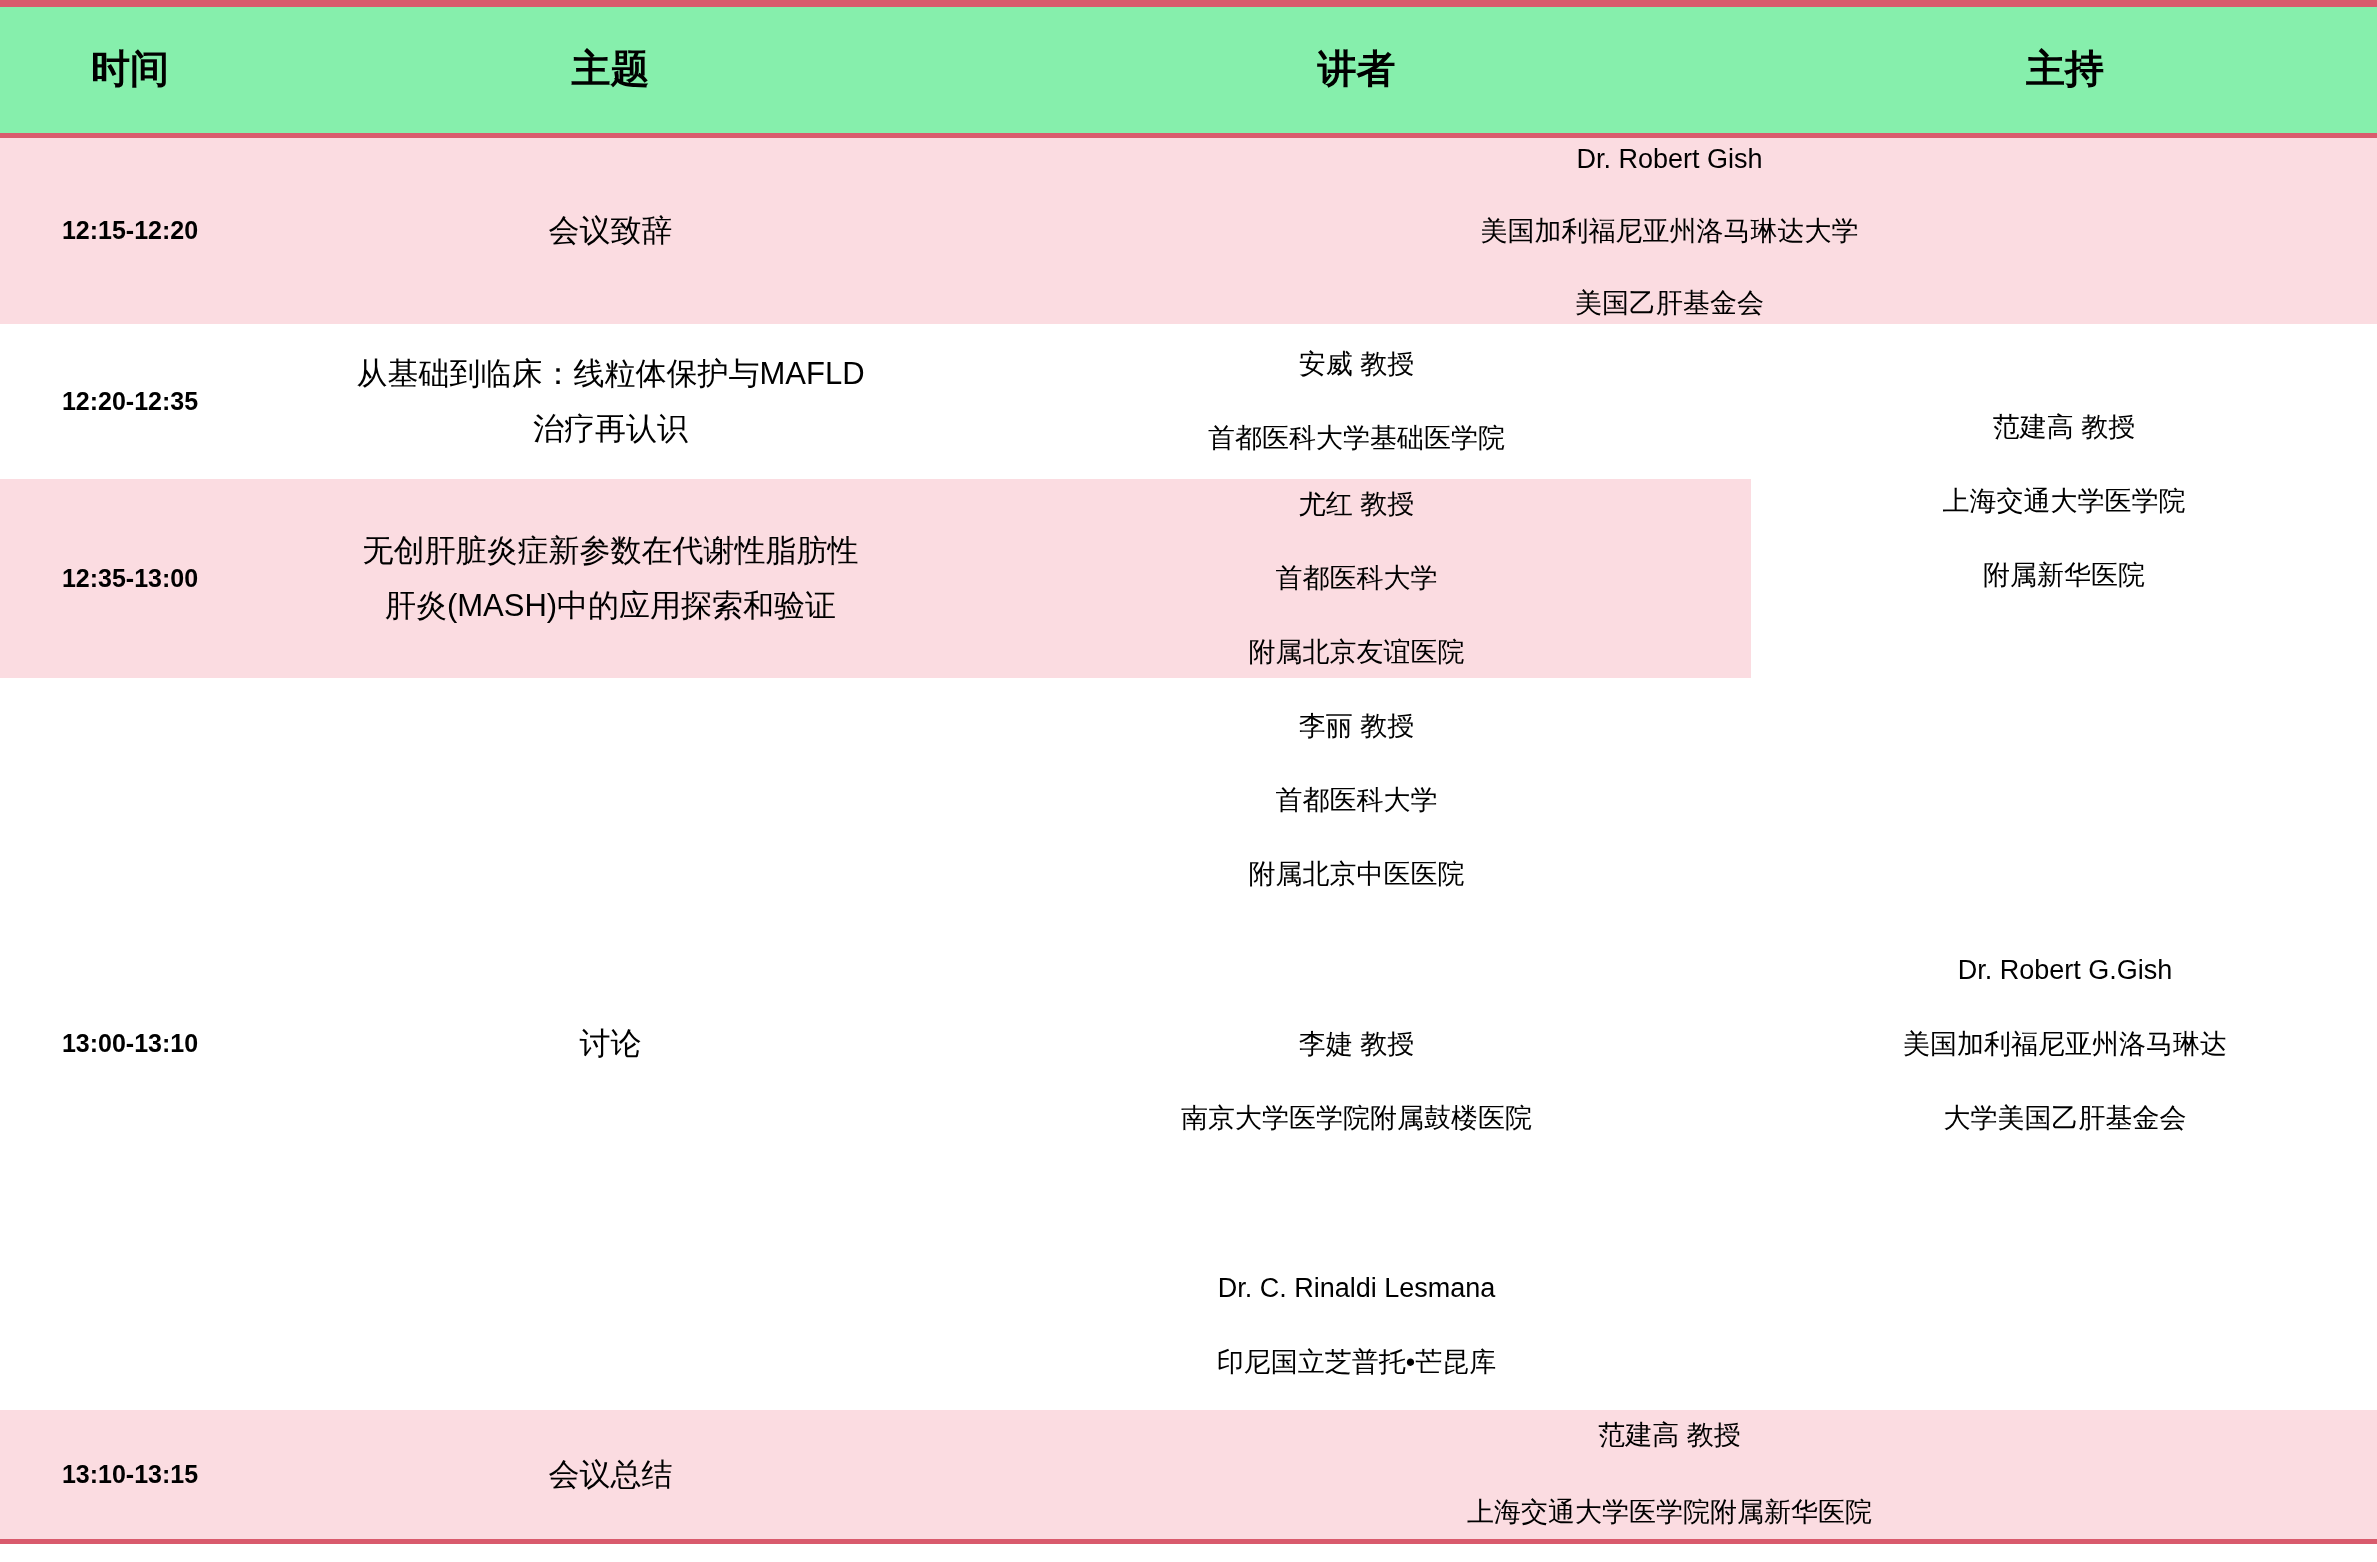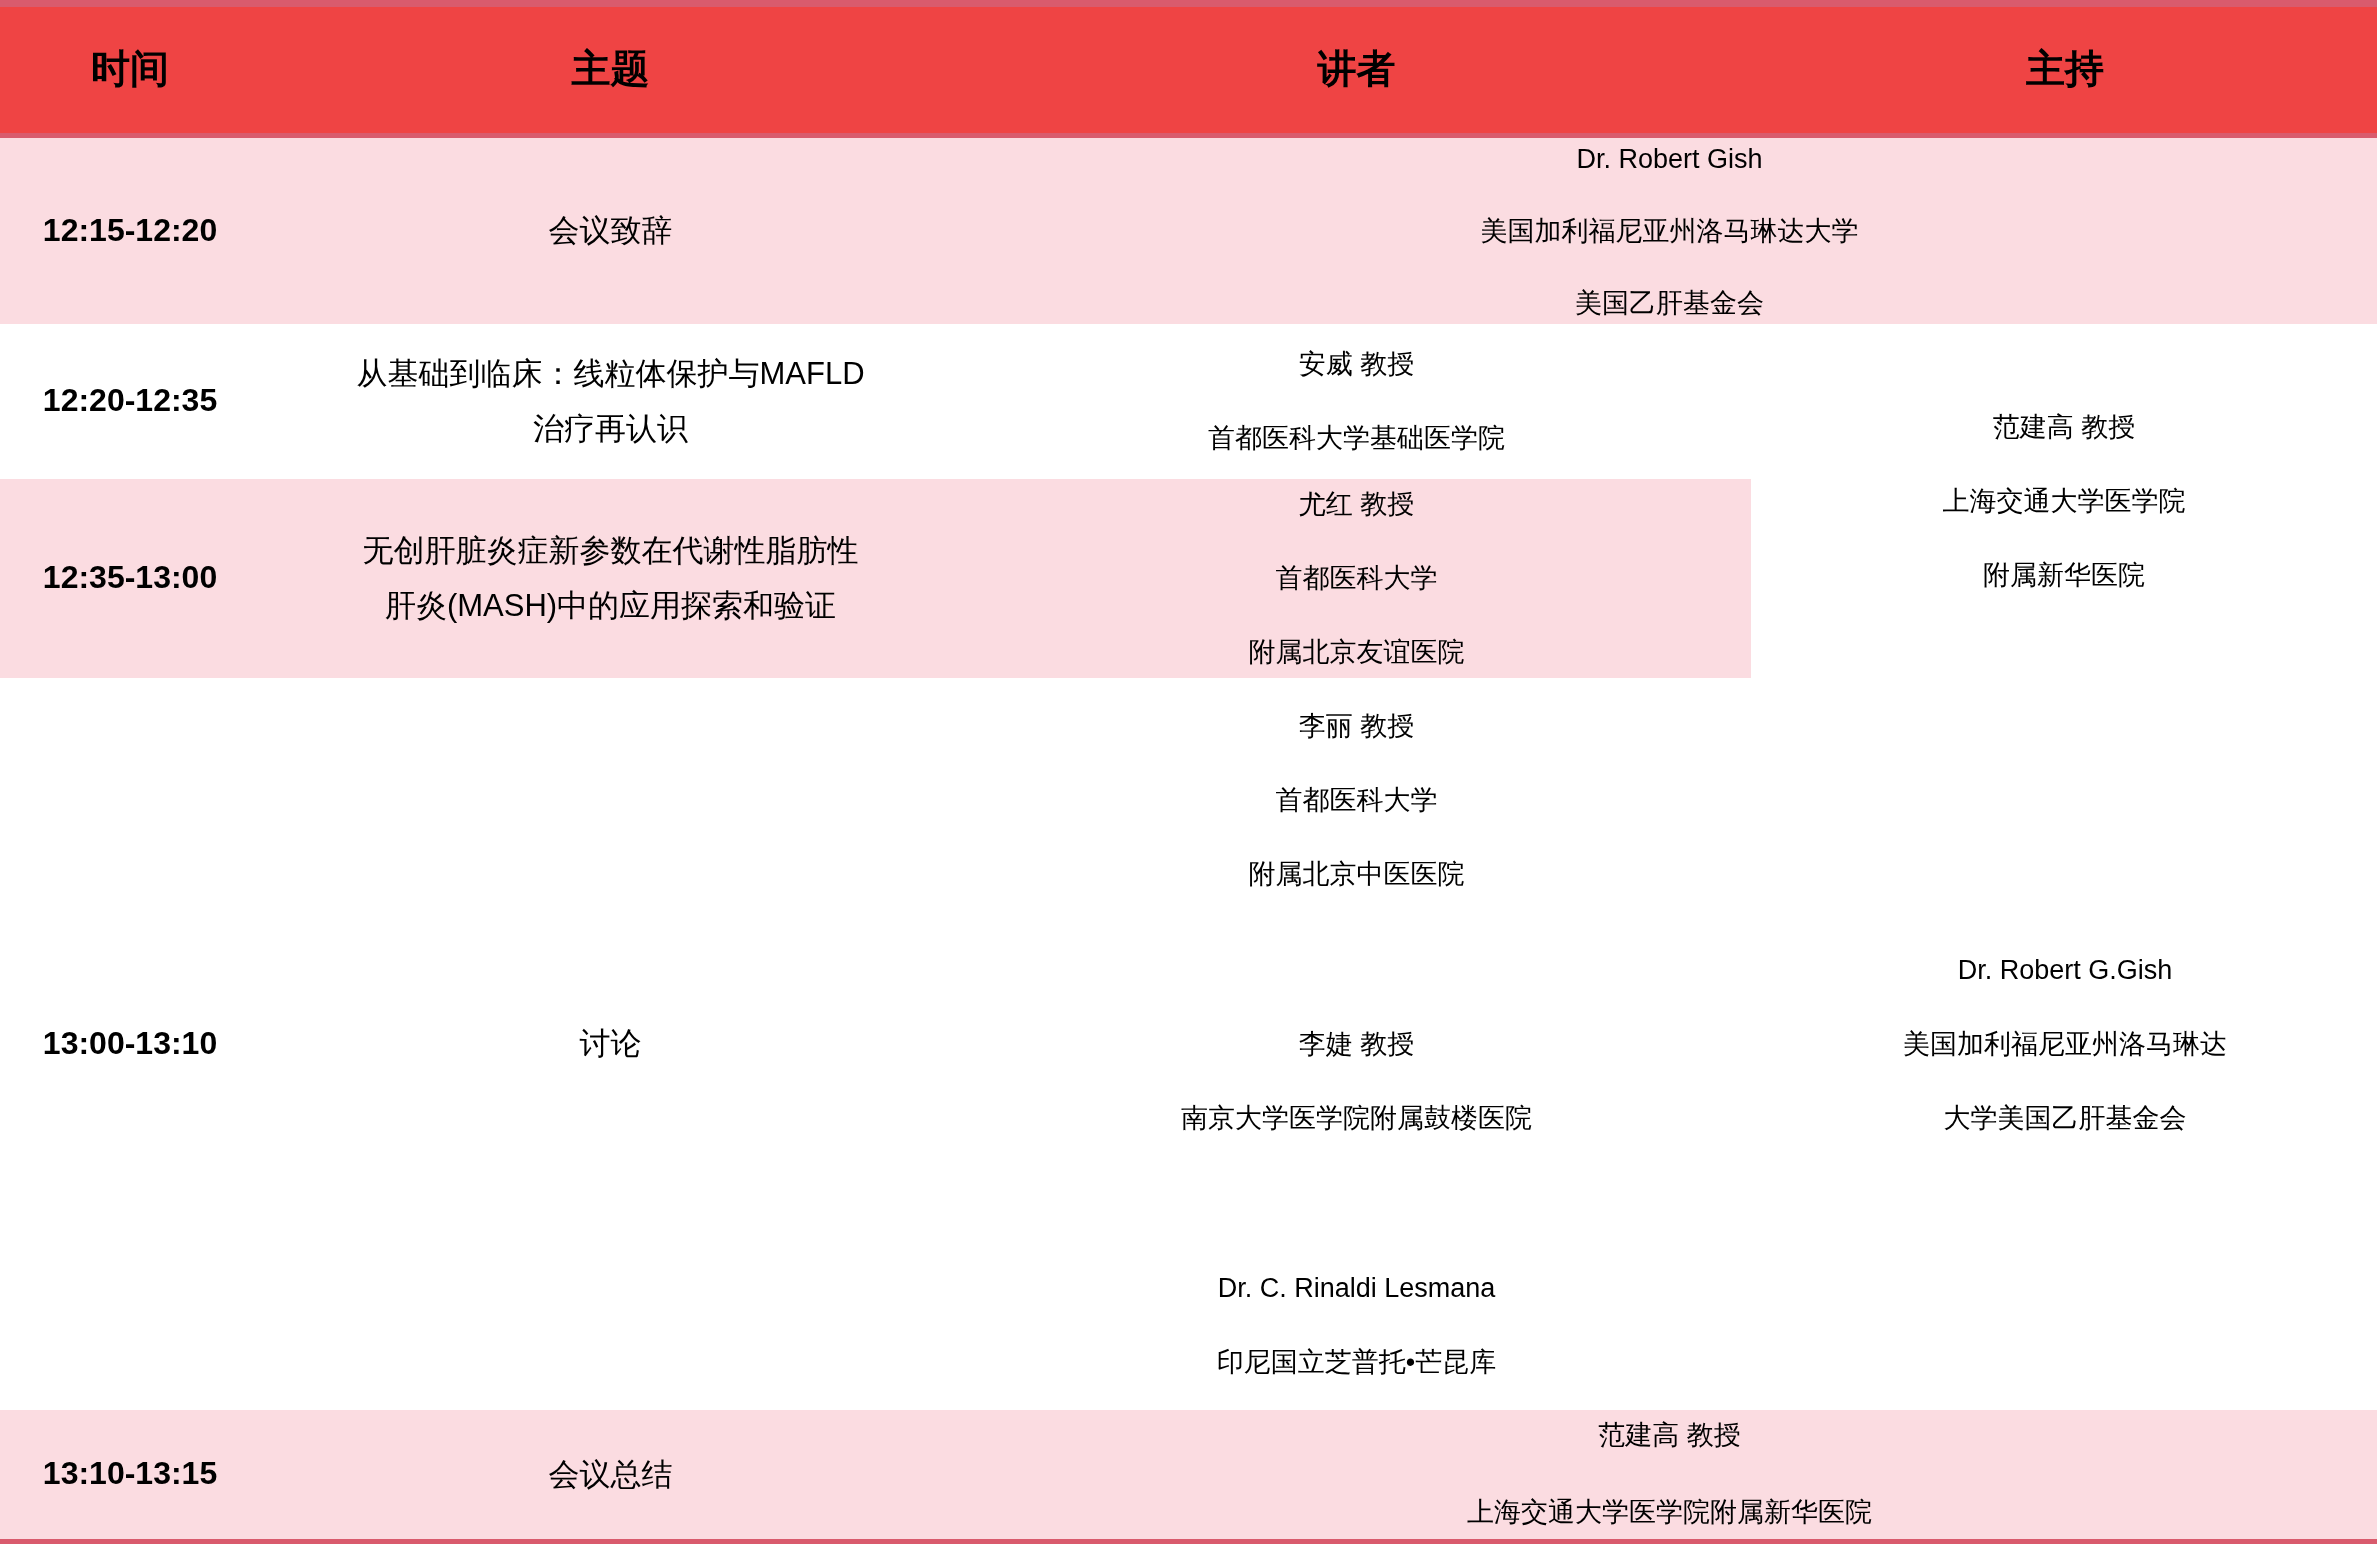--- a/index.html
+++ b/index.html
@@ -25,25 +25,25 @@
   .c-host    { width:626px;  flex:0 0 626px; }
   .c-merged  { width:1417px; flex:0 0 1417px; } 
 
   .cell {
     display:flex; flex-direction:column;
     align-items:center; justify-content:center;
     text-align:center;
   }
 
   
-  .header-row { height:126px; background:#ef4444; }
+  .header-row { height:126px; background:#86efac; }
   .header-row .cell { font-size:39px; font-weight:bold; line-height:1.2; }
 
   
-  .time-text  { font-size:32px; font-weight:bold; line-height:1.3; }
+  .time-text  { font-size:25px; font-weight:bold; line-height:1.3; }
   .topic-text { font-size:31px; line-height:55px; }
   .lines      { font-size:27px; line-height:74px; }
   .lines .ln  { display:block; }
 
   
   .row-1 { height:186px; }
   .row-1 .lines { line-height:72px; }
 
   .block-23 { height:354px; }
   .block-23 .left { width:1751px; flex:0 0 1751px; display:flex; flex-direction:column; }

